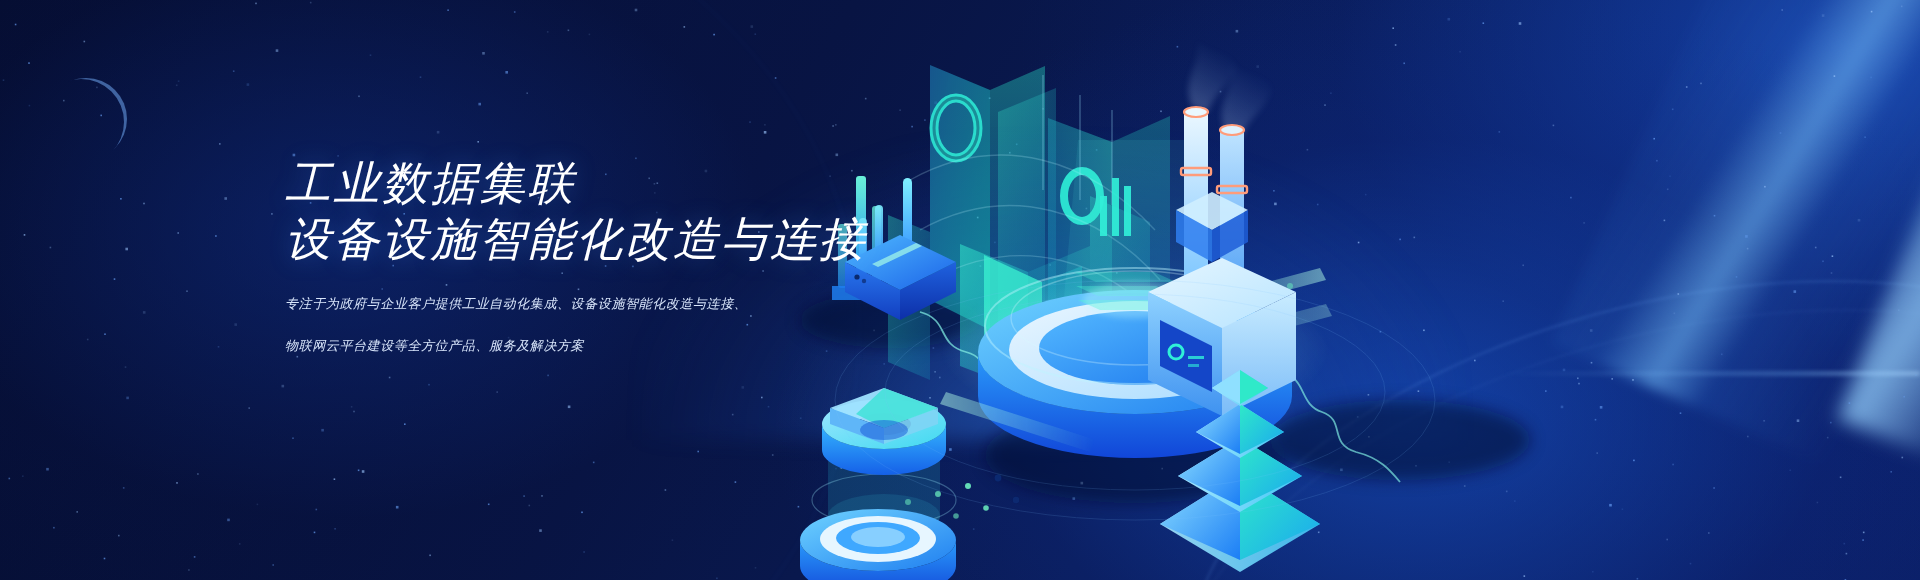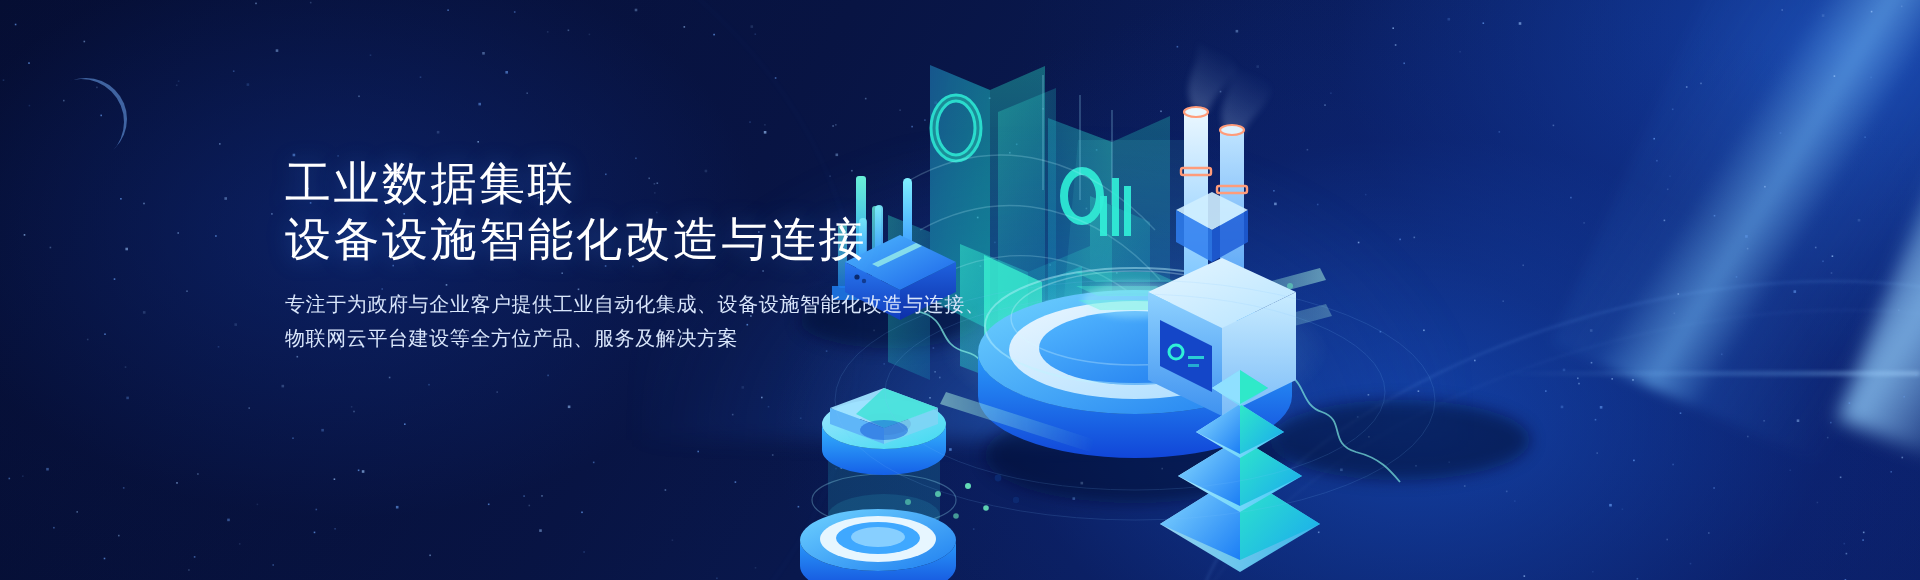--- a/index.html
+++ b/index.html
@@ -68,34 +68,34 @@
   }
   .glow-floor{
     left:640px; bottom:140px; width:820px; height:300px;
     background:radial-gradient(ellipse at 50% 100%, rgba(60,140,255,0.40) 0%, rgba(30,90,210,0.14) 48%, rgba(8,17,56,0) 75%);
     filter:blur(10px);
   }
 
   #stars{position:absolute;inset:0;}
 
   
-  .copy{ position:absolute; left:285px; top:155px; }
+  .copy{ position:absolute; left:285px; top:155px;font-style:italic; }
   .headline{
     color:#ffffff;
     font-size:46px;
     line-height:56px;
     letter-spacing:2.5px;
     font-weight:400;
     white-space:nowrap;
     text-shadow:0 0 22px rgba(70,150,255,0.35);
   }
   .subline{
     margin-top:24px;
     color:#d9e6fb;
-    font-size:20px;
+    font-size:13px;
     line-height:26px;
     letter-spacing:0.6px;
     white-space:nowrap;
   }
 
   
   #art{ position:absolute; left:760px; top:0; width:1160px; height:580px; }
   #art svg{ display:block; width:1160px; height:580px; }
 </style>
 </head>
@@ -770,16 +770,16 @@
         <ellipse cx="375" cy="392" rx="250" ry="98"></ellipse>
         <ellipse cx="375" cy="400" rx="300" ry="120"></ellipse>
       </g>
     </svg>
   </div>
 
   <div class="copy">
     <div class="headline">工业数据集联</div>
     <div class="headline">设备设施智能化改造与连接</div>
     <div class="subline">专注于为政府与企业客户提供工业自动化集成、设备设施智能化改造与连接、</div>
-    <div class="subline" style="margin-top:8px">物联网云平台建设等全方位产品、服务及解决方案</div>
+    <div class="subline" style="margin-top:16px">物联网云平台建设等全方位产品、服务及解决方案</div>
   </div>
 
 </div>
 
 </body></html>

